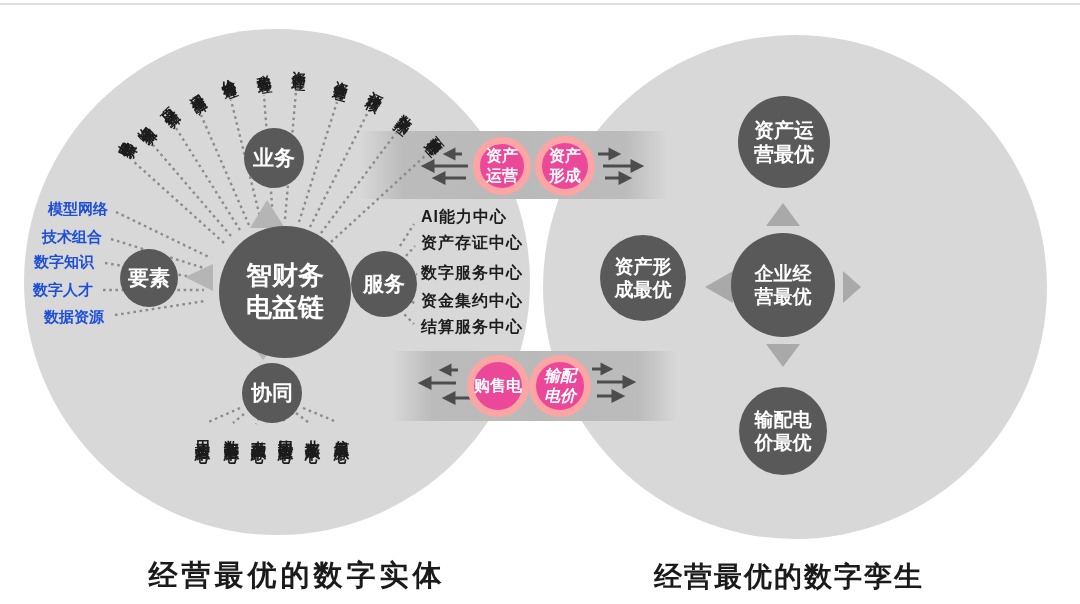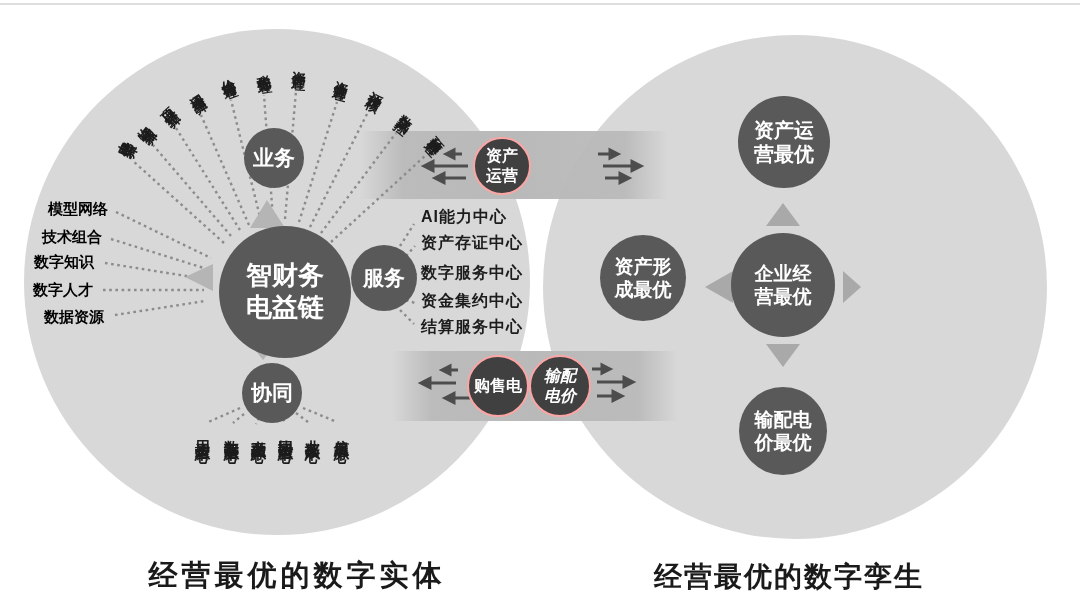--- a/index.html
+++ b/index.html
@@ -16,28 +16,28 @@
     background:linear-gradient(to right,rgba(185,185,185,0),rgba(185,185,185,.92) 14%,#b9b9b9 50%,rgba(185,185,185,.92) 86%,rgba(185,185,185,0));}
   .band-bottom{left:392px;top:351px;width:286px;height:70px;
     background:linear-gradient(to right,rgba(185,185,185,0),rgba(185,185,185,.92) 14%,#b9b9b9 50%,rgba(185,185,185,.92) 86%,rgba(185,185,185,0));}
   .overlay{position:absolute;left:0;top:0;z-index:3;}
   .node{
     position:absolute;z-index:4;border-radius:50%;background:#595959;color:#fff;
     display:flex;align-items:center;justify-content:center;text-align:center;
     font-weight:bold;line-height:1.22;
   }
   .node .inner{display:block;}
-  .bandnode{background:#404040;border:2px solid #fca5a5;box-sizing:border-box;}
+  .bandnode{background:#ec4899;border:7px solid #fca5a5;box-sizing:border-box;}
   .vlabel{
     position:absolute;z-index:4;writing-mode:vertical-rl;text-orientation:upright;
     font-weight:bold;font-size:14px;letter-spacing:2px;color:#1c1c1c;white-space:nowrap;
     transform:translate(-50%,-50%) rotate(var(--r,0deg));
   }
   .hlabel{
-    position:absolute;z-index:4;font-weight:bold;font-size:15px;color:#000000;
+    position:absolute;z-index:4;font-weight:bold;font-size:15px;color:#1d4ed8;
     white-space:nowrap;transform:translate(-50%,-50%);
   }
   .svc-item{
     position:absolute;z-index:4;font-weight:bold;font-size:16px;color:#1c1c1c;
     white-space:nowrap;transform:translateY(-50%);letter-spacing:1px;
   }
   .col-label{
     position:absolute;z-index:4;writing-mode:vertical-rl;text-orientation:upright;
     font-weight:bold;font-size:15px;letter-spacing:1.5px;color:#1c1c1c;white-space:nowrap;
     transform:translateX(-50%);
@@ -150,29 +150,35 @@
         <polygon points="622,396 613,391.5 613,400.5"></polygon>
     </g>
   </svg>
 
   <div class="node" style="left:219px;top:226px;width:132px;height:132px;font-size:26px;">
     <span class="inner" style="width:96px;">智财务电益链</span>
   </div>
   <div class="node" style="left:244px;top:128px;width:60px;height:60px;font-size:21px;">
     <span class="inner">业务</span>
   </div>
-  <div class="node" style="left:351px;top:245px;width:66px;height:66px;font-size:21px;">
+  <div class="node" style="left:120px;top:249px;width:58px;height:58px;font-size:21px;">
+    <span class="inner">要素</span>
+  </div>
+  <div class="node" style="left:351px;top:251px;width:66px;height:66px;font-size:21px;">
     <span class="inner">服务</span>
   </div>
   <div class="node" style="left:242px;top:363px;width:60px;height:60px;font-size:21px;text-align:right;">
     <span class="inner">协同</span>
   </div>
 
   <div class="node bandnode" style="left:473px;top:137px;width:58px;height:58px;font-size:16px;">
     <span class="inner" style="width:36px;">资产运营</span>
+  </div>
+  <div class="node bandnode" style="left:535px;top:136px;width:60px;height:60px;font-size:16px;">
+    <span class="inner" style="width:36px;">资产形成</span>
   </div>
   <div class="node bandnode" style="left:467px;top:355px;width:62px;height:62px;font-size:16px;">
     <span class="inner" style="width:52px;text-align:center;">购售电</span>
   </div>
   <div class="node bandnode" style="left:529px;top:355px;width:62px;height:62px;font-size:16px;">
     <span class="inner" style="width:36px;font-style:italic;">输配电价</span>
   </div>
 
   <div class="node" style="left:731px;top:233px;width:104px;height:104px;font-size:19px;">
     <span class="inner" style="width:72px;">企业经营最优</span>

